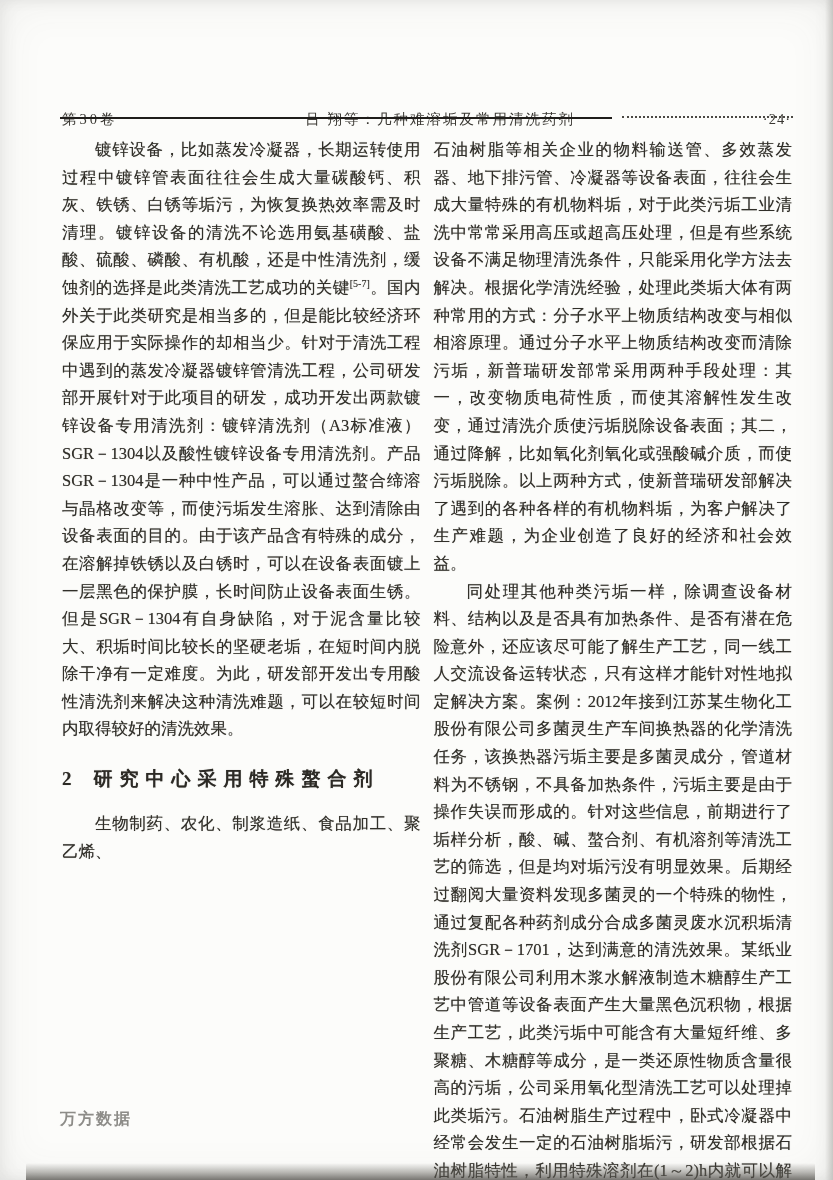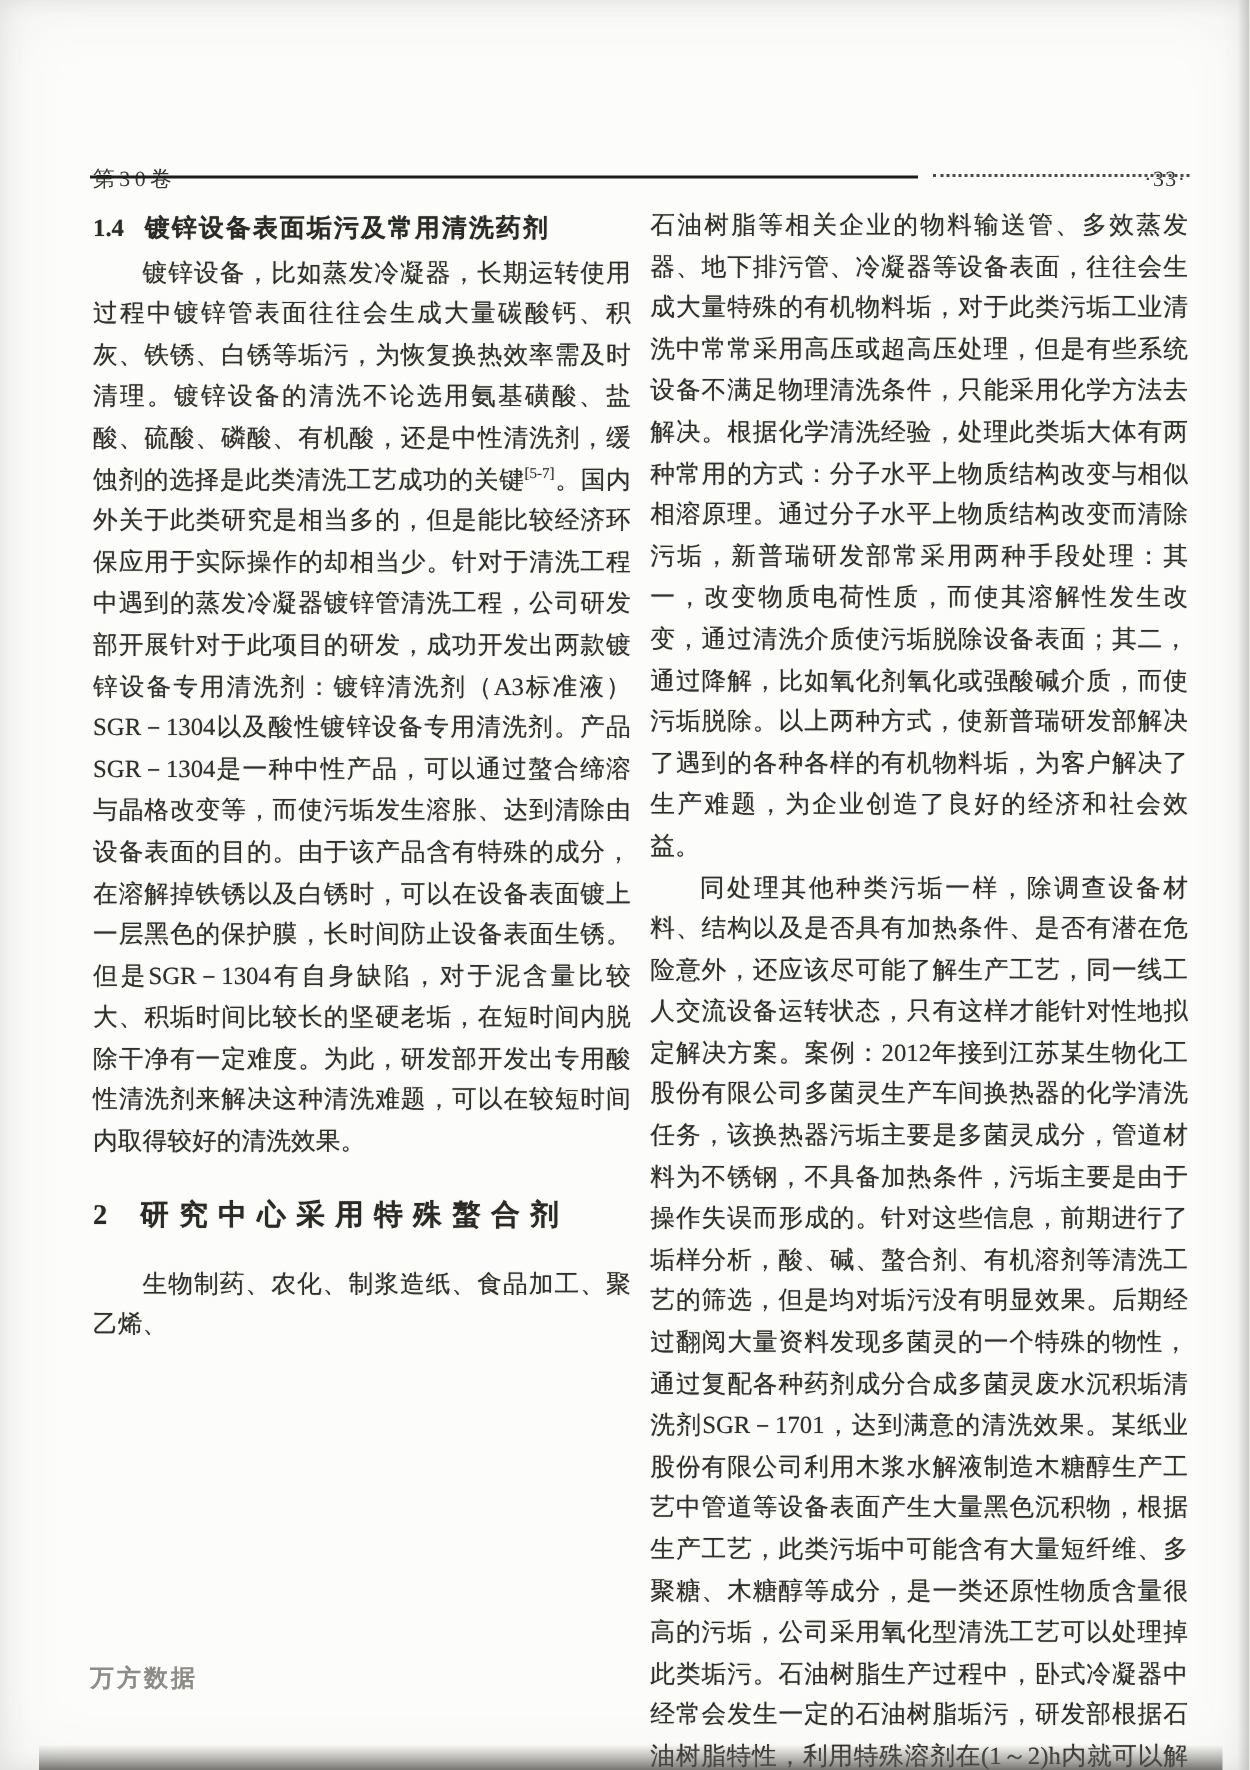--- a/index.html
+++ b/index.html
@@ -81,31 +81,29 @@
   }
 </style>
 </head>
 <body>
 
 <div class="page">
   <div class="scanwrap">
 
     <div class="header">
       <span class="vol">第30卷</span>
-      <span class="pgn">·33·</span>
+      <span class="ttl">吕  翔等：几种难溶垢及常用清洗药剂</span>
+      <span class="pgn">·24·</span>
     </div>
     <div class="rule-solid"></div>
     <div class="rule-dotted"></div>
 
     <div class="columns">
 
       <div class="col">
-        <div class="h14">
-          <span class="num">1.4</span><span>镀锌设备表面垢污及常用清洗药剂</span>
-        </div>
         <p class="ind"><span>镀锌设备，比如蒸发冷凝器，长期运转使用过程中镀锌管表面往往会生成大量碳酸钙、积灰、铁锈、白锈等垢污，为恢复换热效率需及时清理。镀锌设备的清洗不论选用氨基磺酸、盐酸、硫酸、磷酸、有机酸，还是中性清洗剂，缓蚀剂的选择是此类清洗工艺成功的关键</span><sup class="ref">[5-7]</sup><span>。国内外关于此类研究是相当多的，但是能比较经济环保应用于实际操作的却相当少。针对于清洗工程中遇到的蒸发冷凝器镀锌管清洗工程，公司研发部开展针对于此项目的研发，成功开发出两款镀锌设备专用清洗剂：镀锌清洗剂（A3标准液）SGR－1304以及酸性镀锌设备专用清洗剂。产品SGR－1304是一种中性产品，可以通过螯合缔溶与晶格改变等，而使污垢发生溶胀、达到清除由设备表面的目的。由于该产品含有特殊的成分，在溶解掉铁锈以及白锈时，可以在设备表面镀上一层黑色的保护膜，长时间防止设备表面生锈。但是SGR－1304有自身缺陷，对于泥含量比较大、积垢时间比较长的坚硬老垢，在短时间内脱除干净有一定难度。为此，研发部开发出专用酸性清洗剂来解决这种清洗难题，可以在较短时间内取得较好的清洗效果。</span></p>
         <div class="h2sec">
           <span class="num">2</span><span>研究中心采用特殊螯合剂</span>
         </div>
         <p class="ind">生物制药、农化、制浆造纸、食品加工、聚乙烯、</p>
       </div>
 
       <div class="col">
         <p class="cont">石油树脂等相关企业的物料输送管、多效蒸发器、地下排污管、冷凝器等设备表面，往往会生成大量特殊的有机物料垢，对于此类污垢工业清洗中常常采用高压或超高压处理，但是有些系统设备不满足物理清洗条件，只能采用化学方法去解决。根据化学清洗经验，处理此类垢大体有两种常用的方式：分子水平上物质结构改变与相似相溶原理。通过分子水平上物质结构改变而清除污垢，新普瑞研发部常采用两种手段处理：其一，改变物质电荷性质，而使其溶解性发生改变，通过清洗介质使污垢脱除设备表面；其二，通过降解，比如氧化剂氧化或强酸碱介质，而使污垢脱除。以上两种方式，使新普瑞研发部解决了遇到的各种各样的有机物料垢，为客户解决了生产难题，为企业创造了良好的经济和社会效益。</p>
         <p class="ind">同处理其他种类污垢一样，除调查设备材料、结构以及是否具有加热条件、是否有潜在危险意外，还应该尽可能了解生产工艺，同一线工人交流设备运转状态，只有这样才能针对性地拟定解决方案。案例：2012年接到江苏某生物化工股份有限公司多菌灵生产车间换热器的化学清洗任务，该换热器污垢主要是多菌灵成分，管道材料为不锈钢，不具备加热条件，污垢主要是由于操作失误而形成的。针对这些信息，前期进行了垢样分析，酸、碱、螯合剂、有机溶剂等清洗工艺的筛选，但是均对垢污没有明显效果。后期经过翻阅大量资料发现多菌灵的一个特殊的物性，通过复配各种药剂成分合成多菌灵废水沉积垢清洗剂SGR－1701，达到满意的清洗效果。某纸业股份有限公司利用木浆水解液制造木糖醇生产工艺中管道等设备表面产生大量黑色沉积物，根据生产工艺，此类污垢中可能含有大量短纤维、多聚糖、木糖醇等成分，是一类还原性物质含量很高的污垢，公司采用氧化型清洗工艺可以处理掉此类垢污。石油树脂生产过程中，卧式冷凝器中经常会发生一定的石油树脂垢污，研发部根据石油树脂特性，利用特殊溶剂在(1～2)h内就可以解决。包括下面将要</p>

